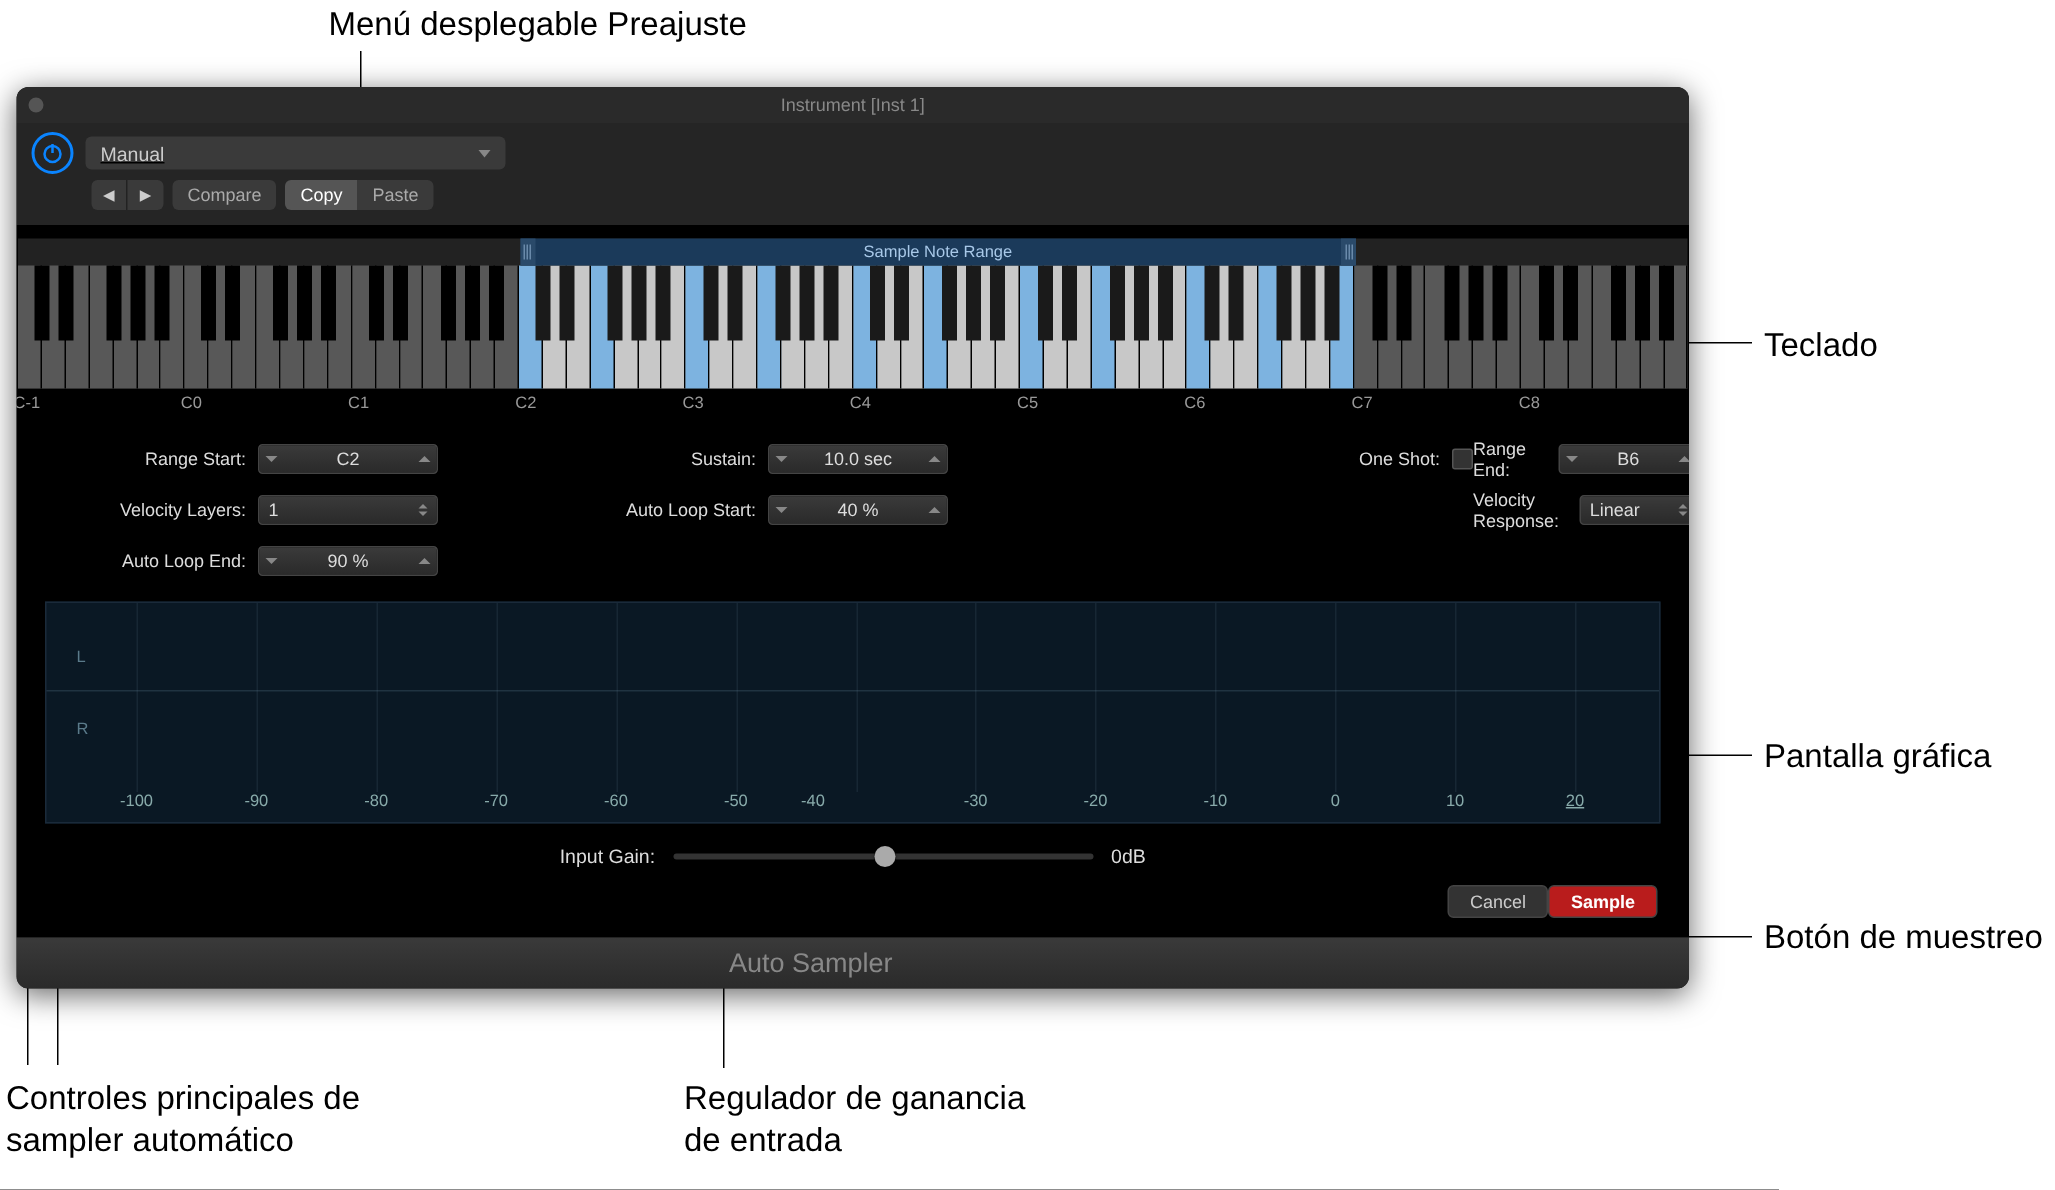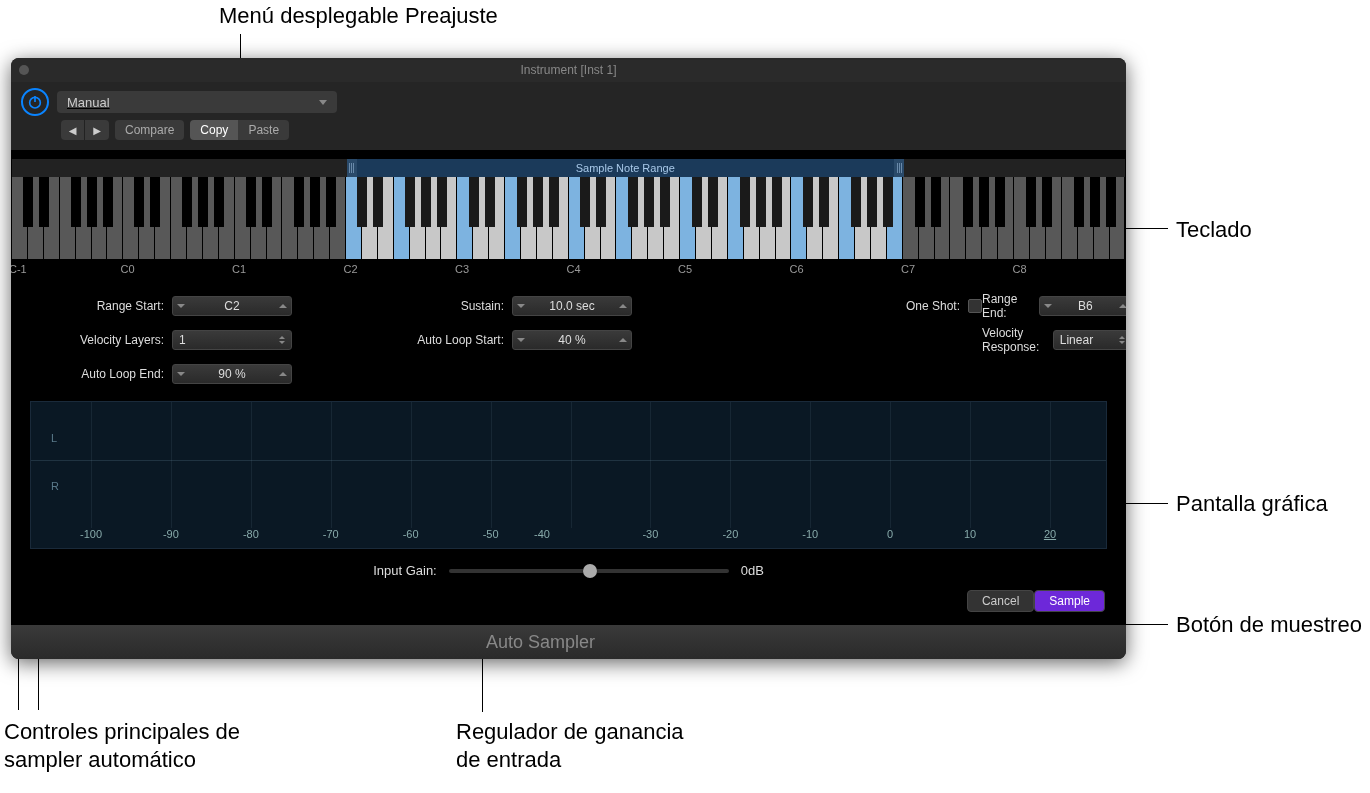--- a/index.html
+++ b/index.html
@@ -358,22 +358,22 @@
   border-radius: 4px;
   font-size: 12px;
   display: flex;
   align-items: center;
   color: #ccc;
   background: #333;
   border: 1px solid #444;
 }
 .btn.primary {
   color: #fff;
-  background: #6d28d9;
-  font-weight: 400;
+  background: #b91c1c;
+  font-weight: 700;
 }
 .footer-name {
   height: 34px;
   background: linear-gradient(#3a3a3a, #2a2a2a);
   color: #888;
   font-size: 18px;
   padding-left: 475px;
   display: flex;
   align-items: center;
 }

